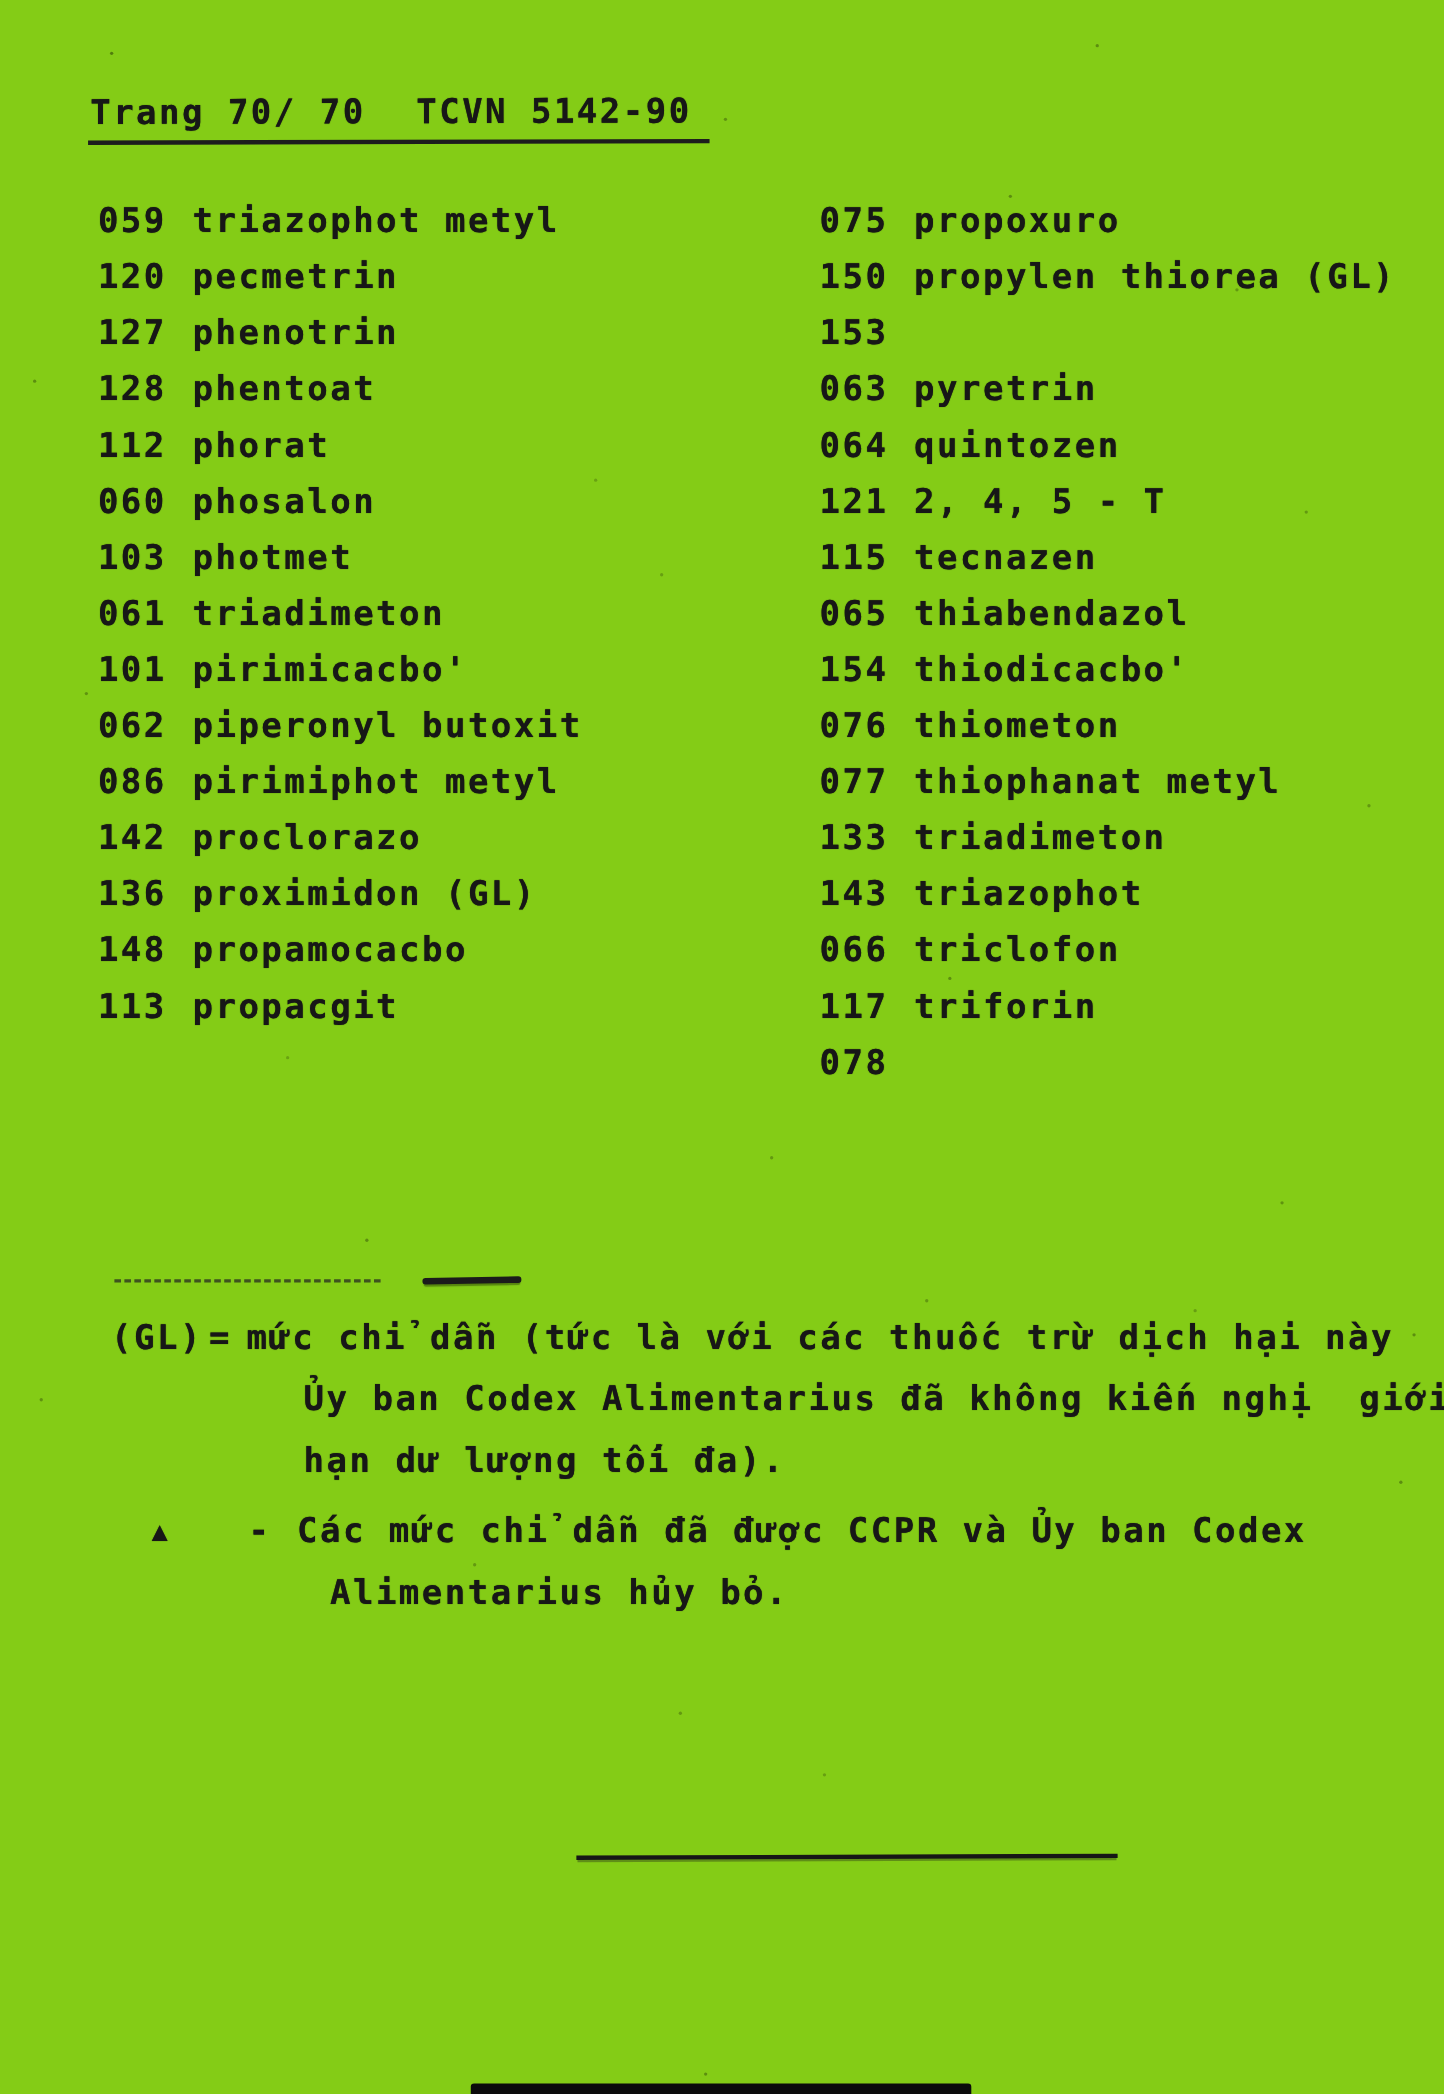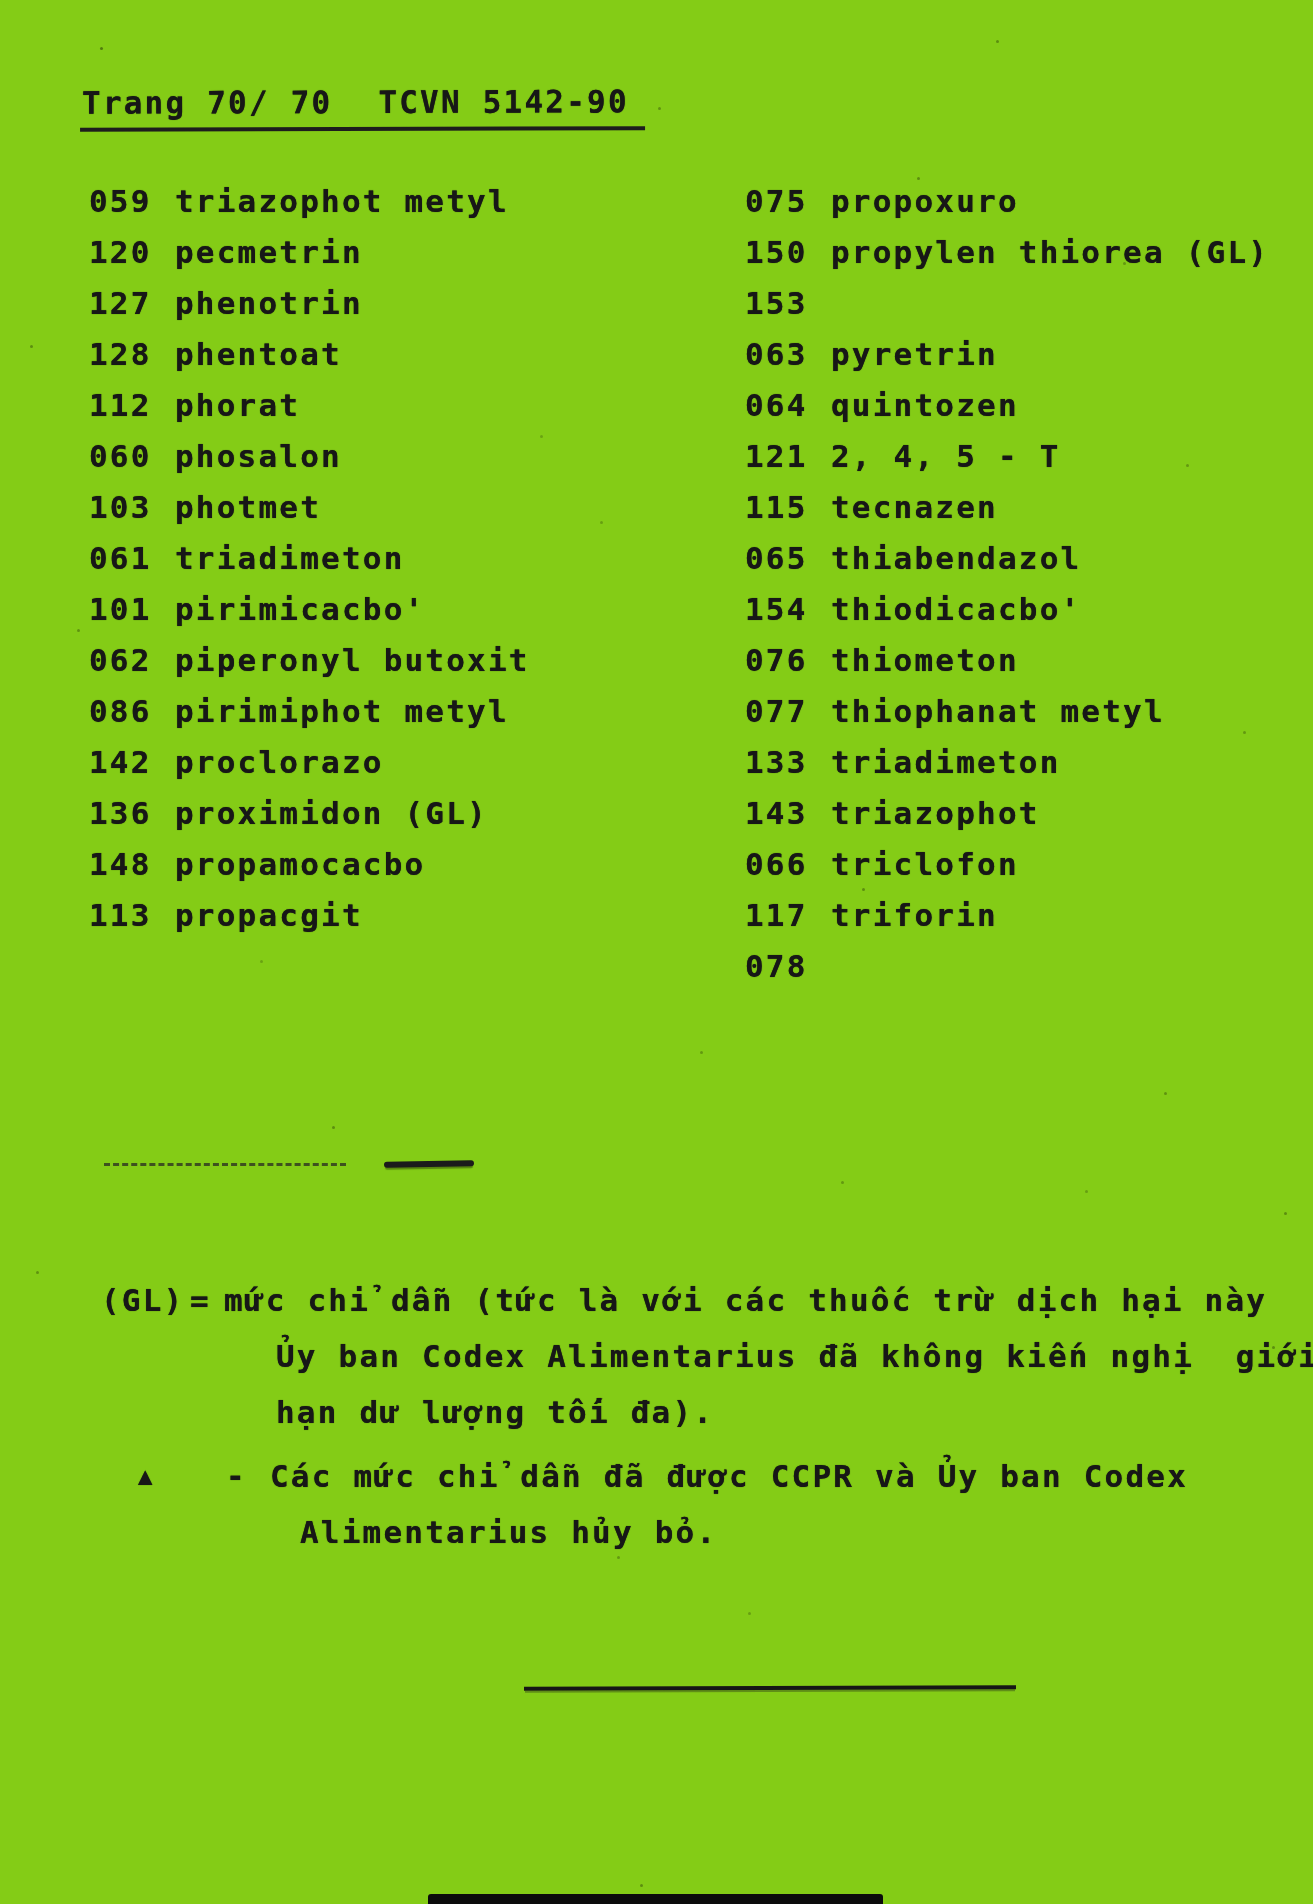--- a/index.html
+++ b/index.html
@@ -32,21 +32,21 @@
   .dash-seg {
     position:absolute; left:0; top:5px; width:242px; height:0;
     border-top:3px dashed rgba(35,35,35,0.72);
   }
   .bold-seg {
     position:absolute; left:280px; top:3px; width:90px; height:6px;
     background:#1b1b1b; border-radius:3px; transform:rotate(-1deg);
     box-shadow:0 3px 1px -1px rgba(0,0,0,0.35);
   }
   
-  .notes { position:absolute; left:0; top:1272px; width:1313px; }
+  .notes { position:absolute; left:0; top:1188px; width:1313px; }
   .nline { height:56px; line-height:56px; display:flex; white-space:pre; }
   .marker, .sep, .txt { white-space:pre; }
   .note-0 .marker { margin-left:101px; width:89px; }
   .note-0 .sep    { width:34px; }
   .note-0 .cont   { padding-left:276px;text-align:center; }
   .note-1 { margin-top:8px; }
   .note-1 .marker { margin-left:138px; width:88px; font-size:24px; }
   .note-1 .sep    { width:44px; }
   .note-1 .cont   { padding-left:270px;margin-left:30px; }
   

